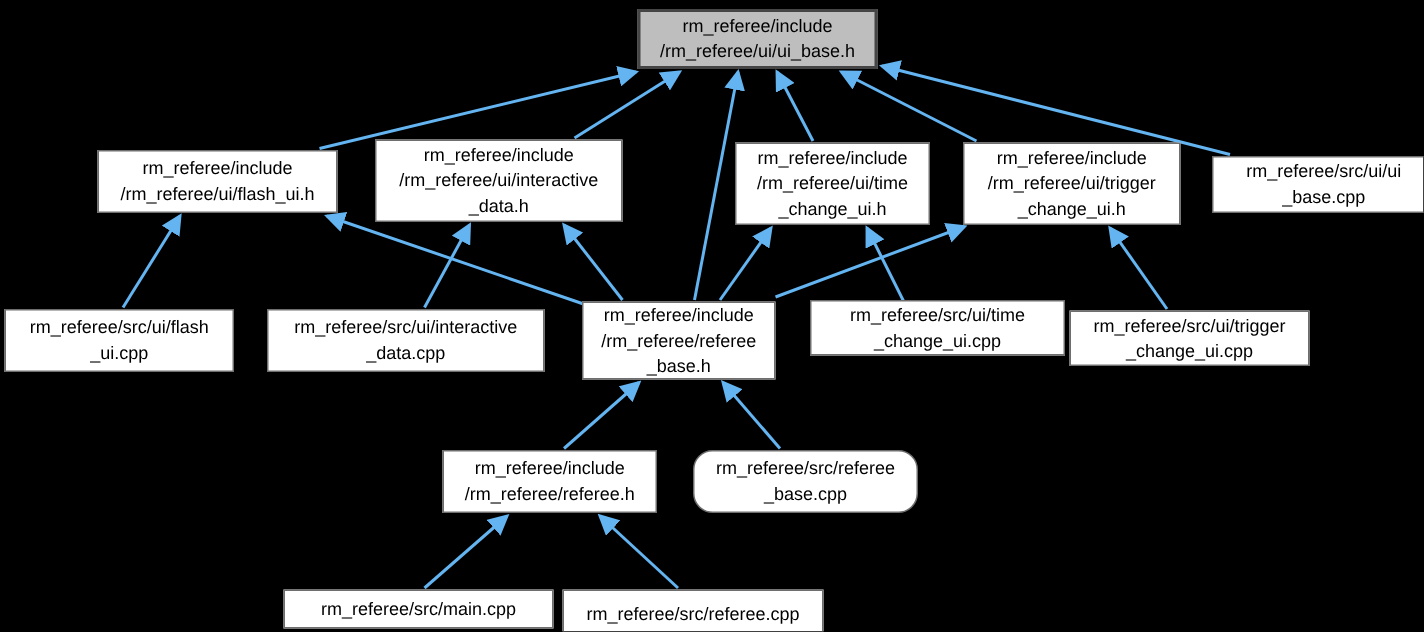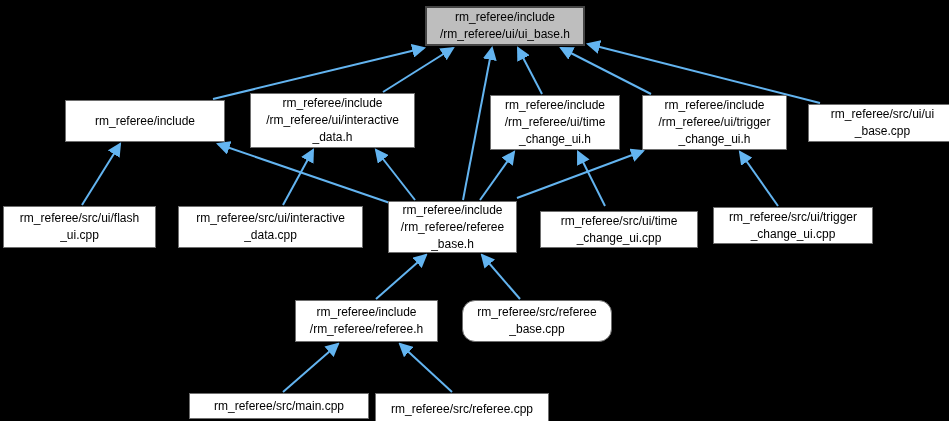--- a/index.html
+++ b/index.html
@@ -55,20 +55,21 @@
         <line x1="452" y1="392" x2="400" y2="344" stroke="#63B4F0" stroke-width="2" marker-end="url(#arrowhead)"></line>
       </g>
   </svg>
   <div id="nodes">
       <div class="node root" style="left: 425px; top: 6px; width: 160px; height: 40px;">
         <div class="ln">rm_referee/include</div>
         <div class="ln">/rm_referee/ui/ui_base.h</div>
       </div>
       <div class="node" style="left: 65px; top: 100px; width: 160px; height: 42px;">
         <div class="ln">rm_referee/include</div>
+        <div class="ln">/rm_referee/ui/flash_ui.h</div>
       </div>
       <div class="node" style="left: 250px; top: 93px; width: 165px; height: 55px;">
         <div class="ln">rm_referee/include</div>
         <div class="ln">/rm_referee/ui/interactive</div>
         <div class="ln">_data.h</div>
       </div>
       <div class="node" style="left: 490px; top: 95px; width: 130px; height: 55px;">
         <div class="ln">rm_referee/include</div>
         <div class="ln">/rm_referee/ui/time</div>
         <div class="ln">_change_ui.h</div>
@@ -88,21 +89,21 @@
       </div>
       <div class="node" style="left: 178px; top: 206px; width: 185px; height: 42px;">
         <div class="ln">rm_referee/src/ui/interactive</div>
         <div class="ln">_data.cpp</div>
       </div>
       <div class="node" style="left: 388px; top: 201px; width: 129px; height: 52px;">
         <div class="ln">rm_referee/include</div>
         <div class="ln">/rm_referee/referee</div>
         <div class="ln">_base.h</div>
       </div>
-      <div class="node" style="left: 540px; top: 211px; width: 158px; height: 37px;">
+      <div class="node" style="left: 540px; top: 200px; width: 170px; height: 37px;">
         <div class="ln">rm_referee/src/ui/time</div>
         <div class="ln">_change_ui.cpp</div>
       </div>
       <div class="node" style="left: 713px; top: 207px; width: 160px; height: 37px;">
         <div class="ln">rm_referee/src/ui/trigger</div>
         <div class="ln">_change_ui.cpp</div>
       </div>
       <div class="node" style="left: 295px; top: 300px; width: 143px; height: 42px;">
         <div class="ln">rm_referee/include</div>
         <div class="ln">/rm_referee/referee.h</div>

